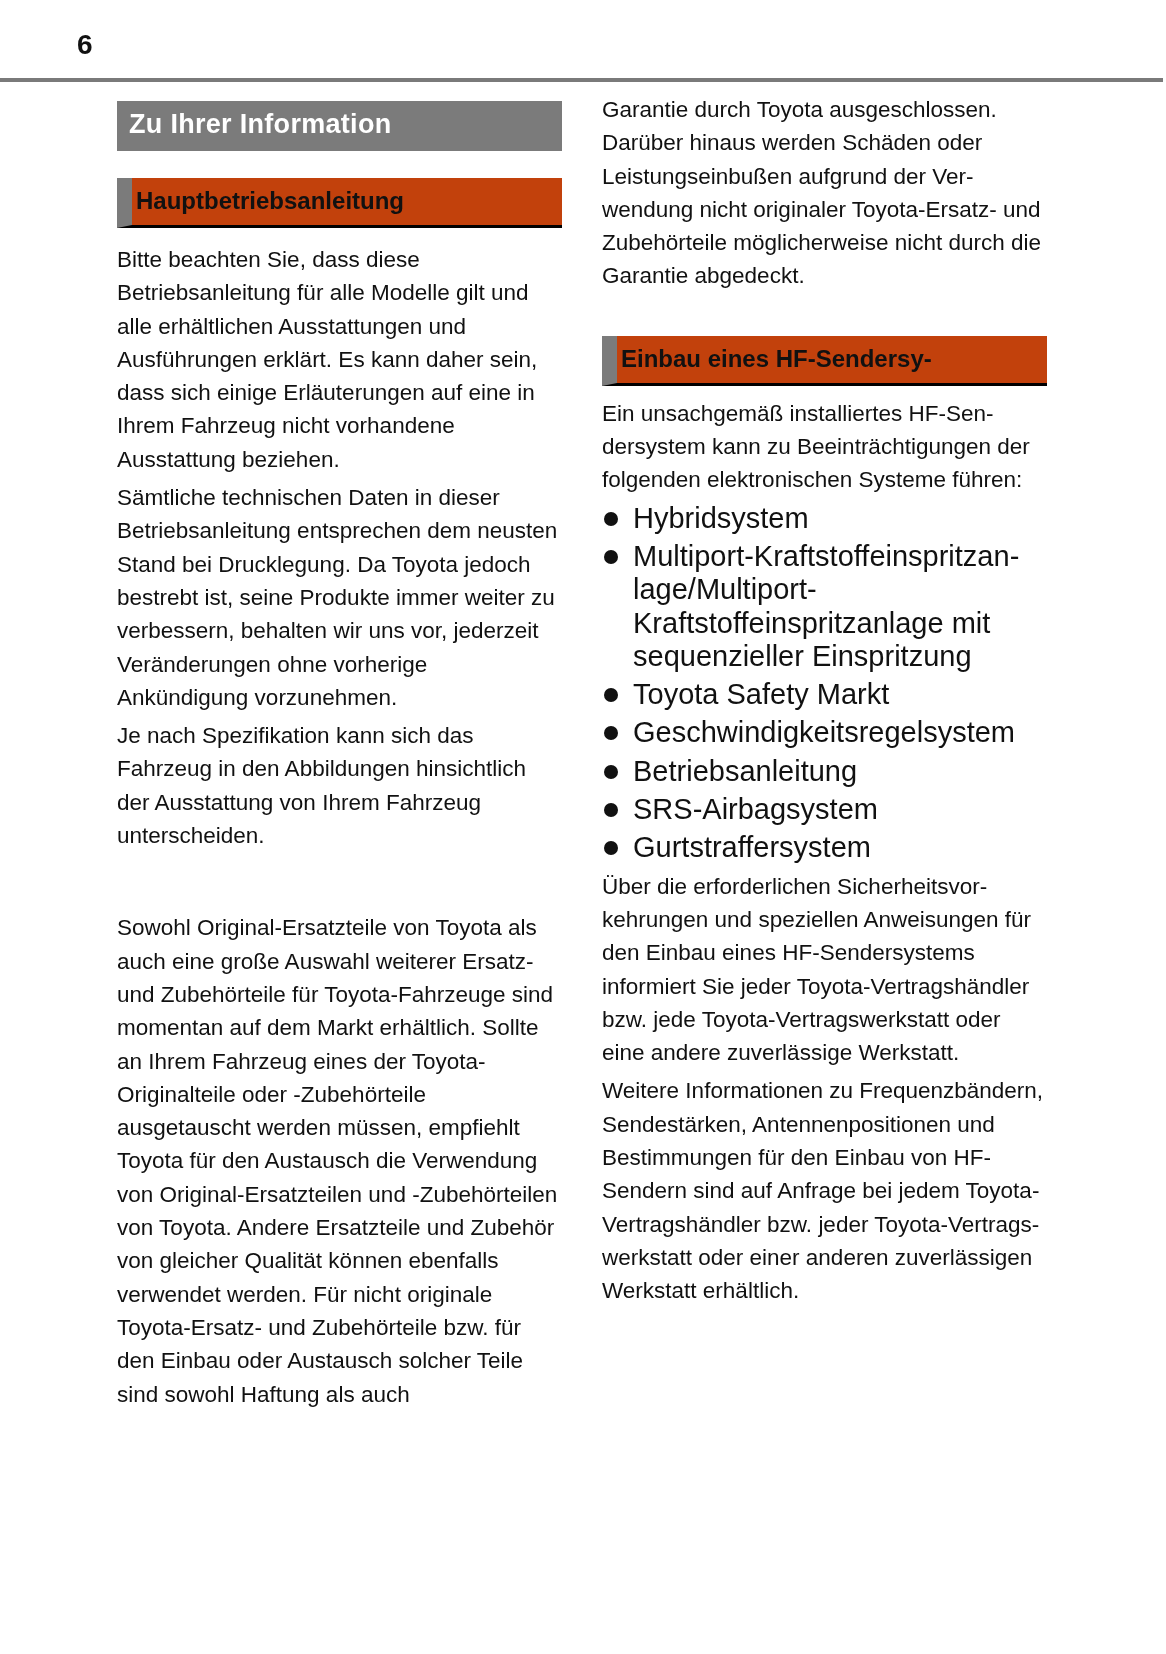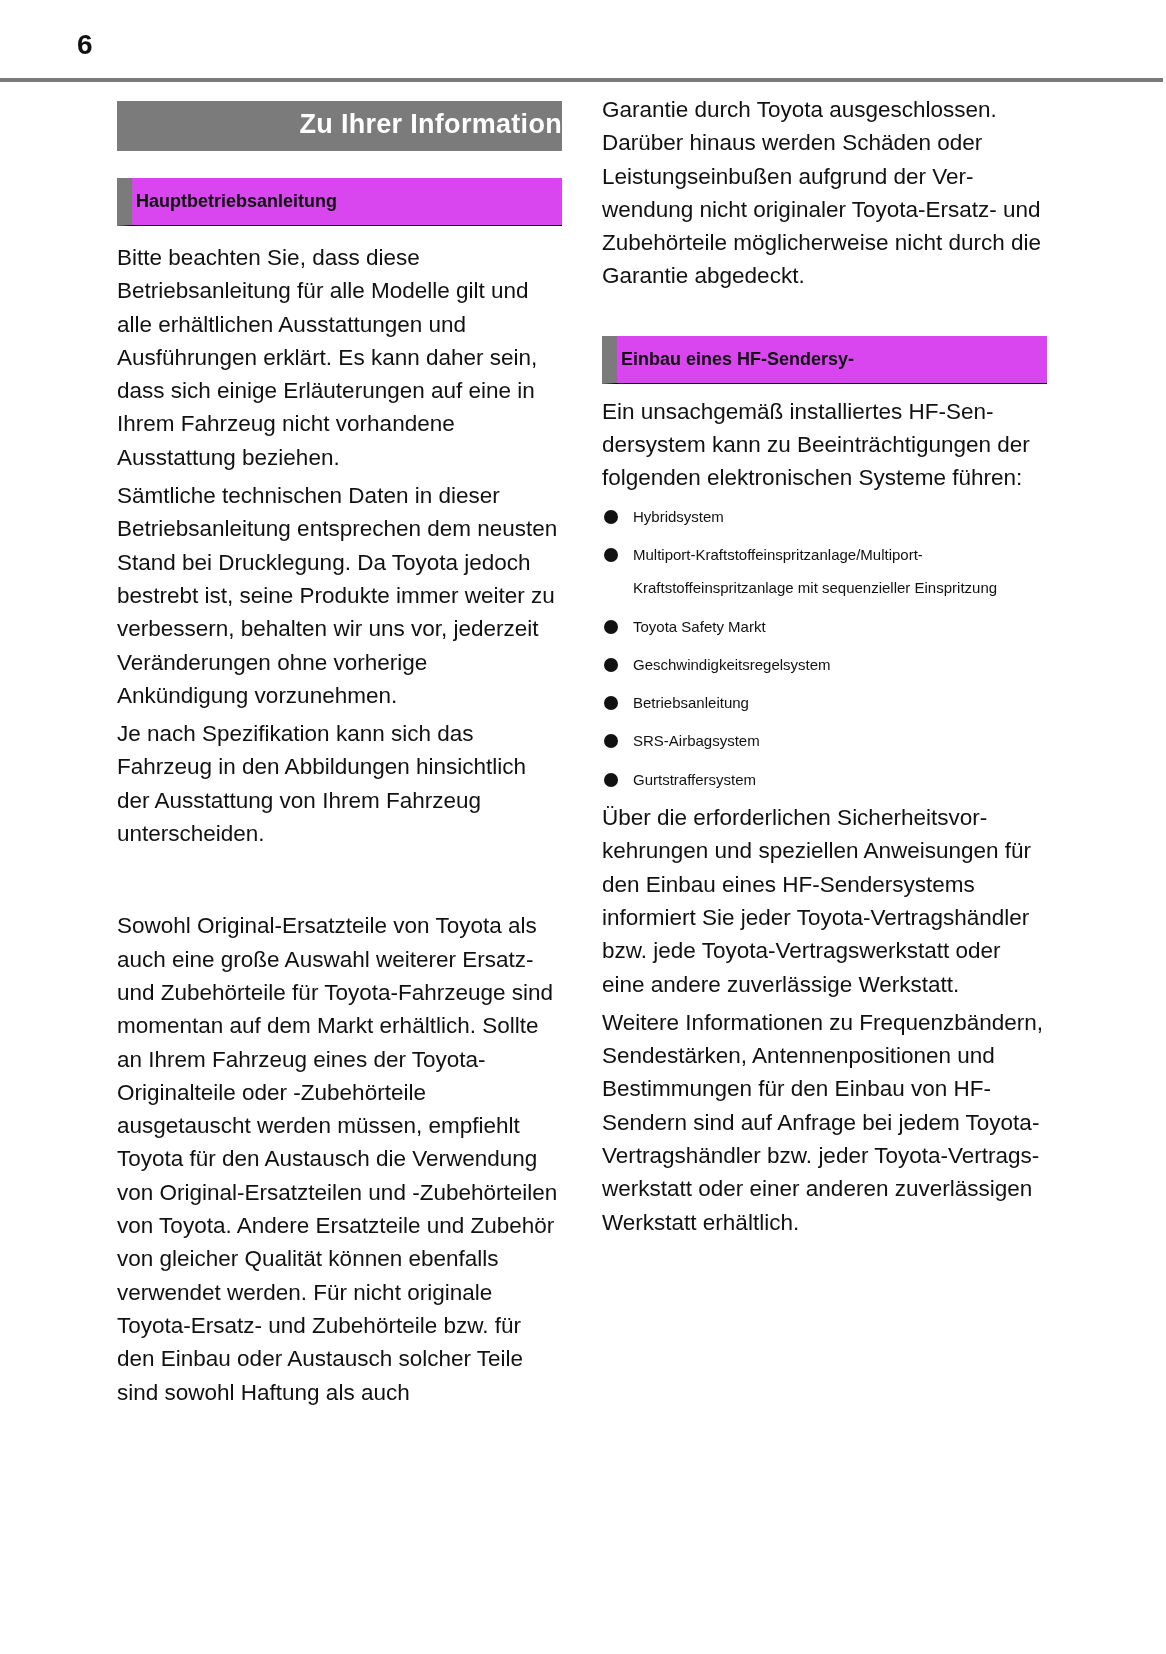--- a/index.html
+++ b/index.html
@@ -18,41 +18,40 @@
 
     .column { position: absolute; top: 100px; }
     .col-left { left: 117px; width: 445px; top: 101px; }
     .col-right { left: 602px; width: 445px; top: 93px; }
 
     .chapter-title {
       background: #7b7b7b; color: #ffffff;
       font-weight: bold; font-size: 27px; line-height: 30px;
       height: 50px; padding: 8px 0 0 12px;
       letter-spacing: 0.3px;
-      text-align: right;
     }
 
     .section-heading {
       position: relative;
-      background: #d946ef;
+      background: #c2410c;
       border-left: 15px solid #7b7b7b;
-      border-bottom: 1px solid #000000;
+      border-bottom: 3px solid #000000;
       padding: 5px 8px 6px 4px;
-      font-weight: bold; font-size: 18px; line-height: 36px; color: #111;
+      font-weight: bold; font-size: 24px; line-height: 36px; color: #111;
     }
 
     .para {
       font-size: 22.5px; line-height: 33.3px; color: #111;
       margin-bottom: 5px;
     }
 
     .bullets { list-style: none; margin: 2px 0 3px 0; }
     .bullet-item {
       position: relative; padding-left: 31px;
-      font-size: 15px; line-height: 33.3px; margin-bottom: 5px;
+      font-size: 29px; line-height: 33.3px; margin-bottom: 5px;
     }
     .bullet-dot {
       position: absolute; left: 2px; top: 10px;
       width: 14px; height: 14px; border-radius: 50%; background: #111;
     }
   </style>
 </head>
 <body>
 
 <div class="page-number">6</div>

